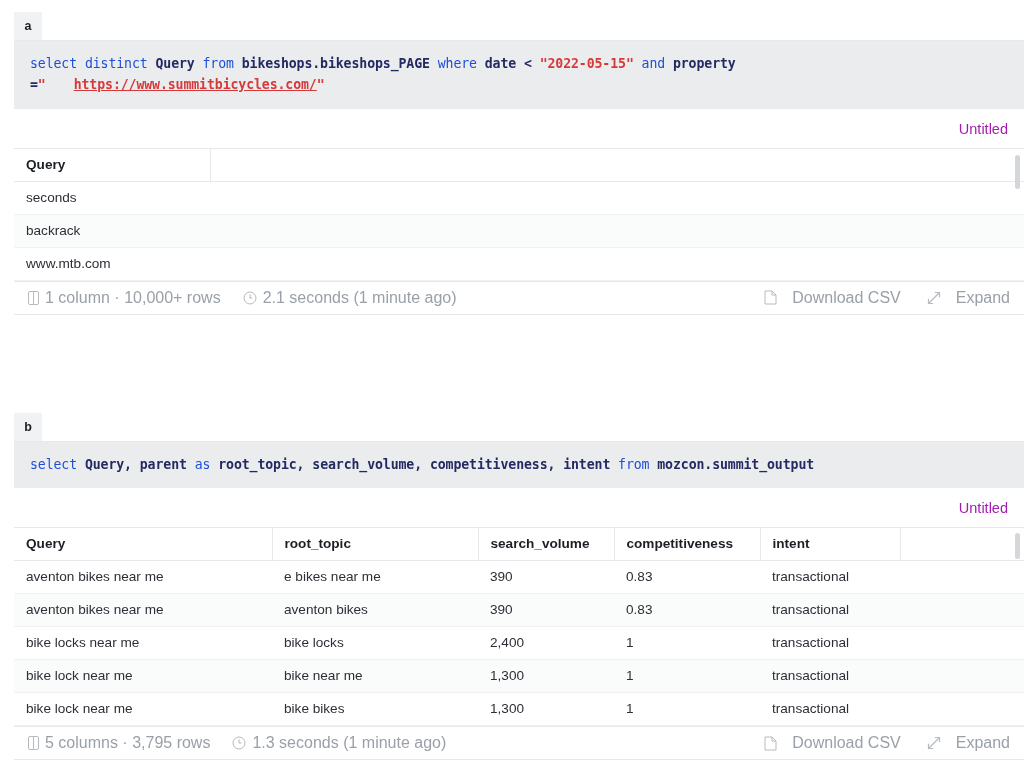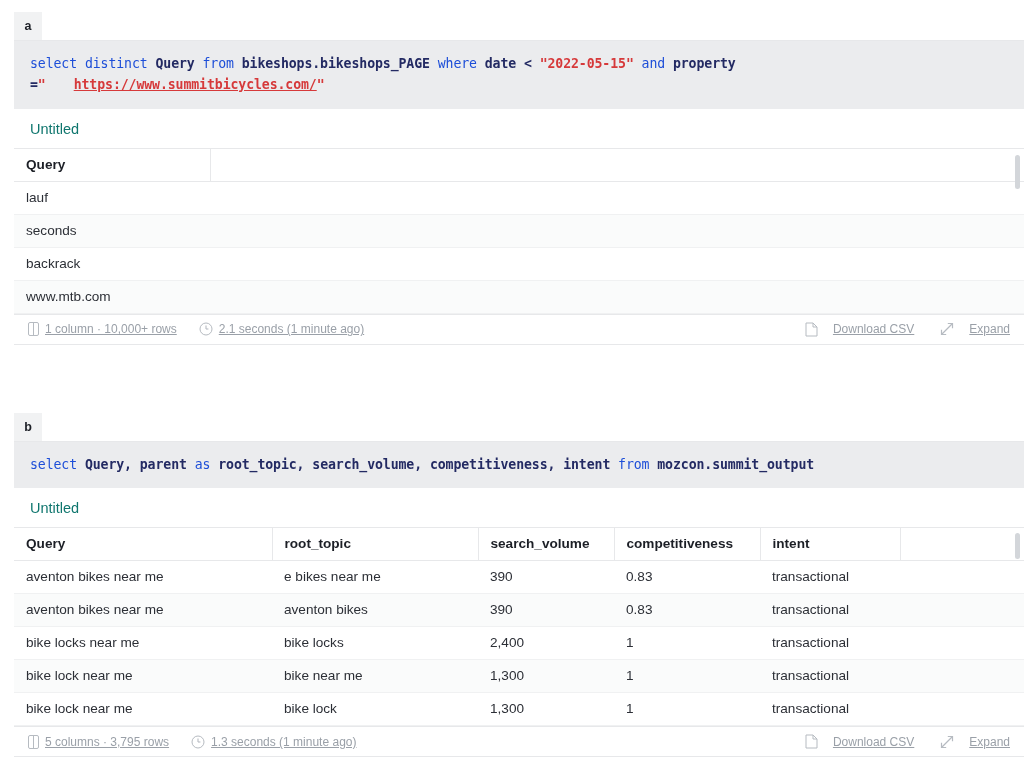--- a/index.html
+++ b/index.html
@@ -56,23 +56,24 @@
   }
   .kw   { color: #1d4ed8; }
   .ident{ color: #232a63; font-weight: bold; }
   .punc { color: #232a63; font-weight: bold; }
   .str  { color: #d6393a; font-weight: bold; }
   .url  { color: #d6393a; font-weight: bold; text-decoration: underline; margin-left: 28px; }
 
   
   .untitled {
     font-size: 14.5px;
-    color: #0f766e;
+    color: #a21caf;
     padding: 12px 16px 11px 16px;
     font-family: "Liberation Sans", sans-serif;
+    text-align: right;
   }
 
   
   .table-wrap {
     position: relative;
     border-top: 1px solid #e7e8ea;
     overflow: hidden;
   }
   table.grid {
     width: 100%;
@@ -110,24 +111,23 @@
     background: #d3d6da;
   }
 
   
   .foot {
     display: flex;
     align-items: center;
     border-top: 1px solid #e7e8ea;
     border-bottom: 1px solid #e7e8ea;
     padding: 7px 14px 7px 14px;
-    font-size: 12px;
+    font-size: 16px;
     color: #9aa0a8;
     background: #ffffff;
-    text-decoration: underline;
   }
   .foot-group {
     display: flex;
     align-items: center;
     gap: 6px;
     margin-right: 22px;
   }
   .foot-right {
     margin-left: auto;
     display: flex;
@@ -165,24 +165,20 @@
               <col style="width: 196px;">
               <col style="width: auto;">
             </colgroup>
           <thead>
               <tr id="head-a">
                 <th>Query</th>
                 <th></th>
               </tr>
             </thead>
           <tbody id="body-a">
-              <tr>
-                <td>lauf</td>
-                <td></td>
-              </tr>
               <tr>
                 <td>seconds</td>
                 <td></td>
               </tr>
               <tr>
                 <td>backrack</td>
                 <td></td>
               </tr>
               <tr>
                 <td>www.mtb.com</td>
@@ -296,21 +292,21 @@
               <tr>
                 <td>bike lock near me</td>
                 <td>bike near me</td>
                 <td>1,300</td>
                 <td>1</td>
                 <td>transactional</td>
                 <td></td>
               </tr>
               <tr>
                 <td>bike lock near me</td>
-                <td>bike lock</td>
+                <td>bike bikes</td>
                 <td>1,300</td>
                 <td>1</td>
                 <td>transactional</td>
                 <td></td>
               </tr>
             </tbody>
         </table>
         <div class="scroll-thumb" id="thumb-b" style="top: 5px; height: 26px;"></div>
       </div>
 

